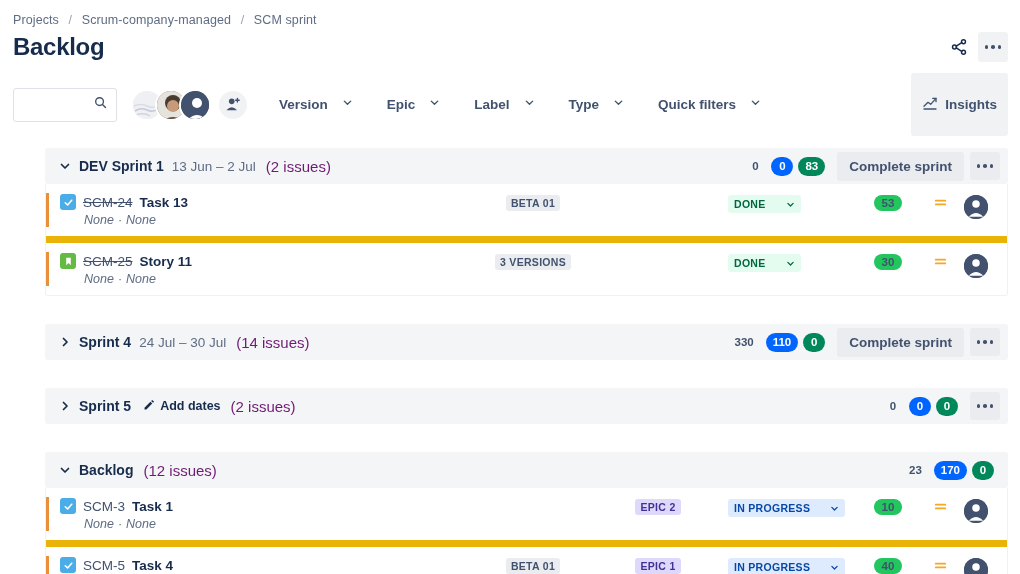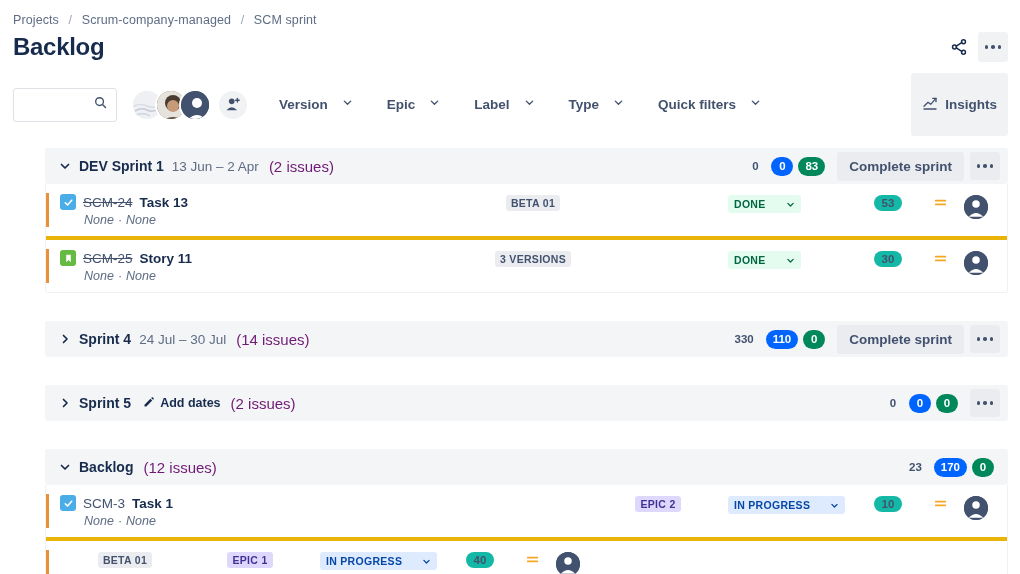--- a/index.html
+++ b/index.html
@@ -140,21 +140,21 @@
   }
 
   
   .issue-list {
     border: 1px solid #f0f1f3; border-top: none; border-radius: 0 0 3px 3px;
     background: #fff; overflow: hidden;
   }
   .issue {
     display: flex; align-items: flex-start;
     position: relative; background: #fff;
-    border-bottom: 4px solid #eab308;
+    border-bottom: 7px solid #eab308;
     padding: 9px 12px 9px 0;
     min-height: 52px;
   }
   .issue:last-child { border-bottom: none; }
   .issue .bar {
     width: 3px; background: #e8913a; flex: none; align-self: stretch;
     margin-right: 11px;
   }
   .issue-main { flex: 1; min-width: 0; display: flex; flex-direction: column; gap: 3px; padding-top: 1px; }
   .issue-line1 { display: flex; align-items: center; gap: 7px; }
@@ -184,21 +184,21 @@
 
   .status {
     font-size: 10.5px; font-weight: bold; letter-spacing: .3px;
     border-radius: 3px; padding: 3px 6px; display: inline-flex; align-items: center; gap: 20px;
     cursor: pointer; white-space: nowrap;
   }
   .status.done { background: #e3fcef; color: #006644; }
   .status.inprogress { background: #deebff; color: #0747a6; }
 
   .pts {
-    background: #14b8a6; color: #42526e; border-radius: 10px;
+    background: #22c55e; color: #42526e; border-radius: 10px;
     font-size: 11.5px; font-weight: bold; padding: 2px 8px; min-width: 26px;
     text-align: center;
   }
   .assignee-av {
     width: 24px; height: 24px; border-radius: 50%; background: #42526e;
     display: flex; align-items: center; justify-content: center; flex: none;
   }
   .spacer { height: 18px; }
 </style>
 </head>
@@ -328,21 +328,21 @@
 <div class="board">
 
   <div class="section">
     <div class="sect-header">
       <span class="caret">
         <svg width="12" height="12" viewBox="0 0 24 24" fill="none" stroke="#172b4d" stroke-width="3.4" stroke-linecap="round" stroke-linejoin="round">
             <polyline points="5,9 12,16 19,9"></polyline>
           </svg>
       </span>
       <span class="sect-name">DEV Sprint 1</span>
-      <span class="sect-dates">13 Jun – 2 Apr</span>
+      <span class="sect-dates">13 Jun – 2 Jul</span>
       <span class="sect-count">(2 issues)</span>
       <span class="sect-right">
         <span class="badges">
           <span class="badge grey">0</span>
           <span class="badge blue">0</span>
           <span class="badge green">83</span>
         </span>
         <button class="sect-btn">Complete sprint</button>
         <span class="sect-more">
             <span class="dots">
@@ -586,20 +586,31 @@
                 <circle cx="16" cy="16" r="16" fill="#42526e"></circle>
                 <circle cx="16" cy="12" r="5" fill="#fff"></circle>
                 <path d="M6.5 29 q9.5 -10 19 0 z" fill="#fff"></path>
               </svg>
           </span>
         </div>
       </div>
 
       <div class="issue">
         <span class="bar"></span>
+        <div class="issue-main">
+          <div class="issue-line1">
+            <span class="type-icon task">
+              <svg width="11" height="11" viewBox="0 0 24 24" fill="none" stroke="#fff" stroke-width="3.4" stroke-linecap="round" stroke-linejoin="round">
+                  <polyline points="5,12.5 10,17.5 19,7"></polyline>
+                </svg>
+            </span>
+            <span class="issue-key">SCM-5</span>
+            <span class="issue-summary">Task 4</span>
+          </div>
+        </div>
         <div class="cell cell-version">
           <span class="tag version">BETA 01</span>
         </div>
         <div class="cell cell-epic">
           <span class="tag epic">EPIC 1</span>
         </div>
         <div class="cell cell-status">
           <span class="status inprogress">
             <span>IN PROGRESS</span>
             <svg width="9" height="9" viewBox="0 0 24 24" fill="none" stroke="currentColor" stroke-width="3.4" stroke-linecap="round" stroke-linejoin="round">

